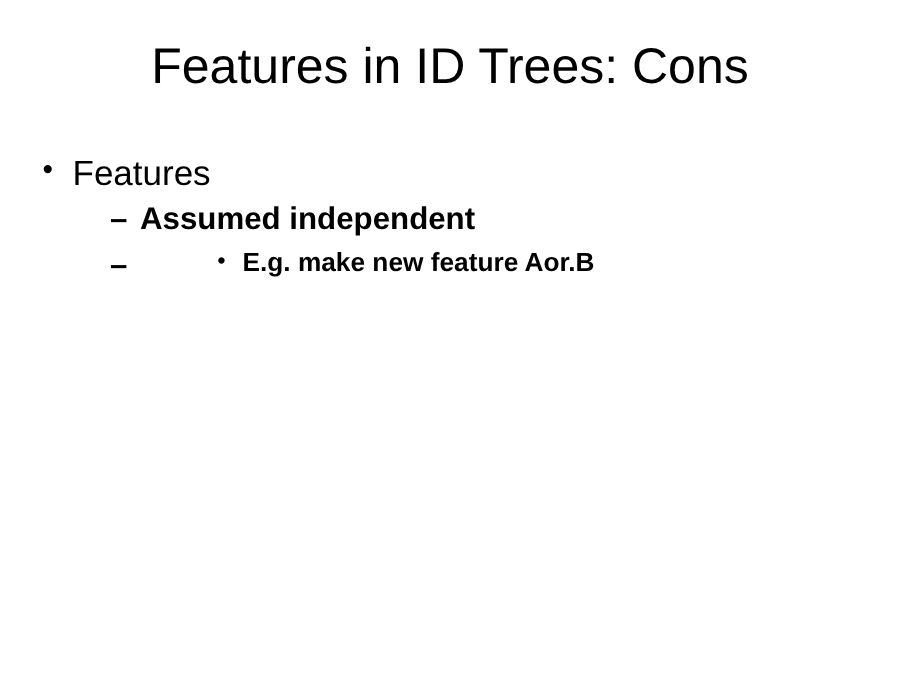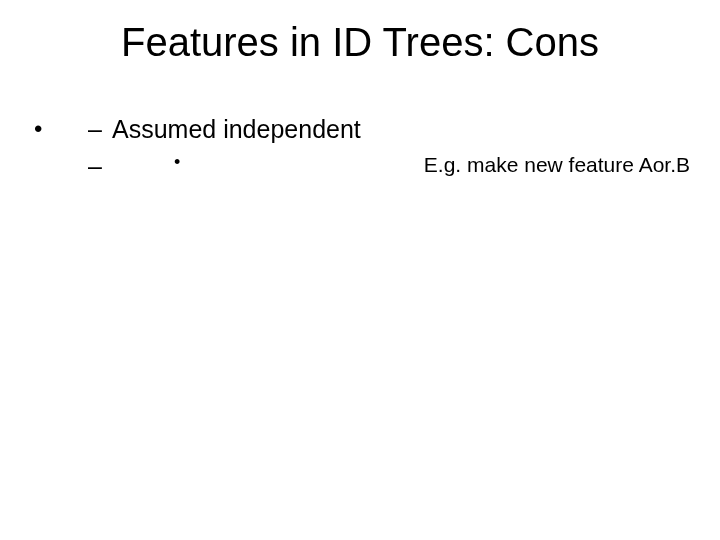--- a/index.html
+++ b/index.html
@@ -10,20 +10,21 @@
     background: #ffffff;
     font-family: Arial, Helvetica, sans-serif;
     color: #000000;
     overflow: hidden;
   }
   .slide {
     box-sizing: border-box;
     width: 720px;
     height: 420px;
     position: relative;
+    margin-top: 11px;
   }
   .title {
     position: absolute;
     top: 20px;
     left: 0;
     right: 0;
     text-align: center;
     font-size: 40px;
     font-weight: 400;
   }
@@ -49,39 +50,39 @@
     content: "•";
     position: absolute;
     left: 4px;
     top: 0;
     font-size: 24px;
   }
   ul.level2 {
     list-style: none;
     padding: 0;
     margin: 4px 0 6px 0;
+    font-weight: bold;
   }
   ul.level2 > li {
     font-size: 25px;
     margin-bottom: 2px;
     padding-left: 54px;
     position: relative;
     line-height: 1.25;
   }
   ul.level2 > li::before {
     content: "–";
     position: absolute;
     left: 30px;
     top: 0;
   }
   ul.level3 {
     list-style: none;
     padding: 0;
     margin: 6px 0 4px 0;
-    text-align: right;
   }
   ul.level3 > li {
     font-size: 21px;
     margin-bottom: 2px;
     padding-left: 82px;
     position: relative;
     line-height: 1.3;
   }
   ul.level3 > li::before {
     content: "•";
@@ -96,20 +97,21 @@
 </style>
 </head>
 <body>
 
 <div class="slide">
   <div class="title">Features in ID Trees: Cons</div>
 
   <div class="body">
     <ul class="level1">
       <li>
+        <span>Features</span>
         <ul class="level2">
           <li>
             <span>Assumed independent</span>
           </li>
           <li>
             <ul class="level3">
               <li>
                 <span>E.g. make new feature Aor.B</span>
               </li>
             </ul>

